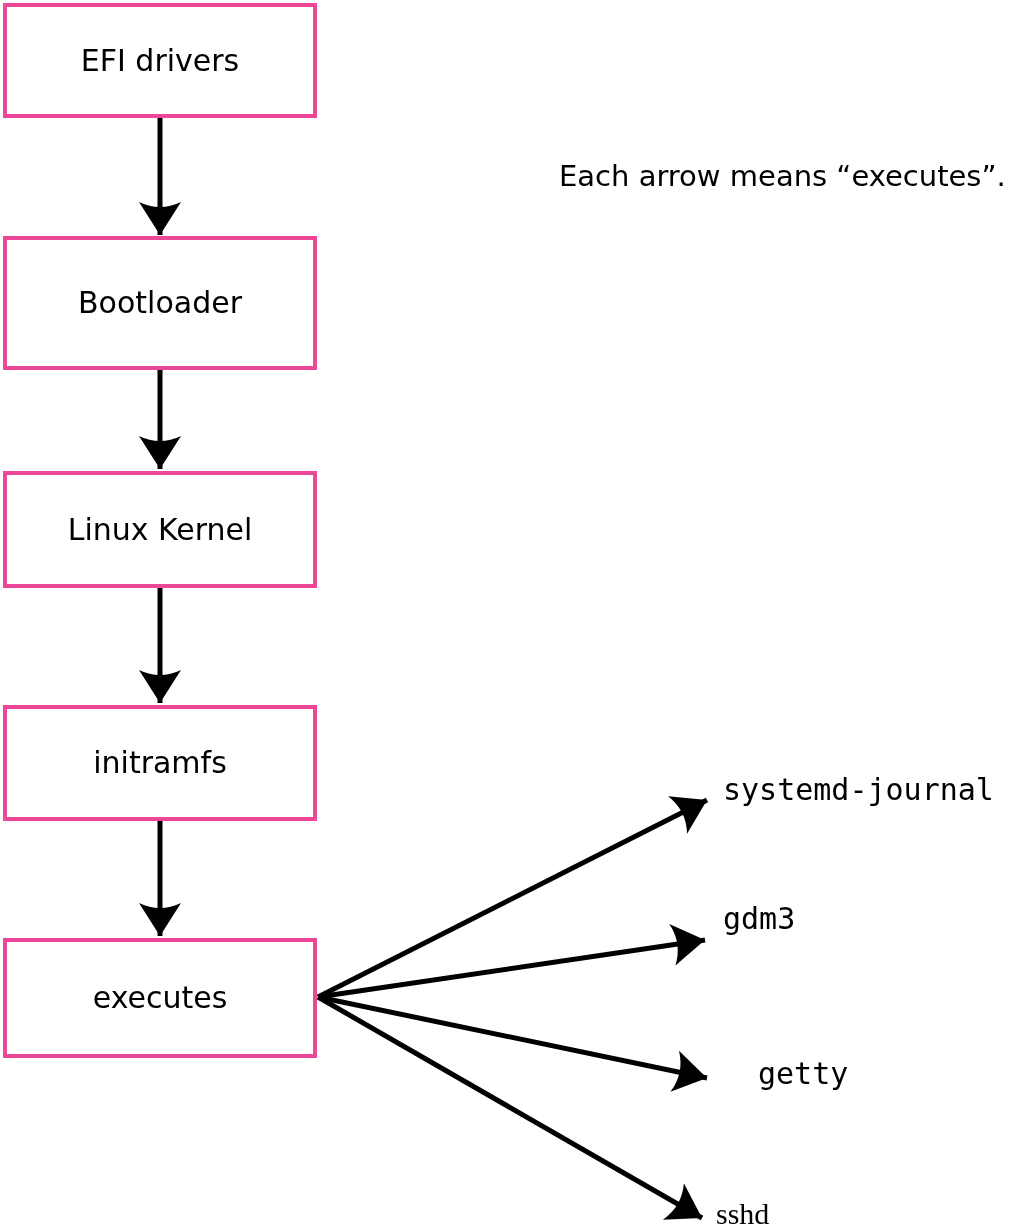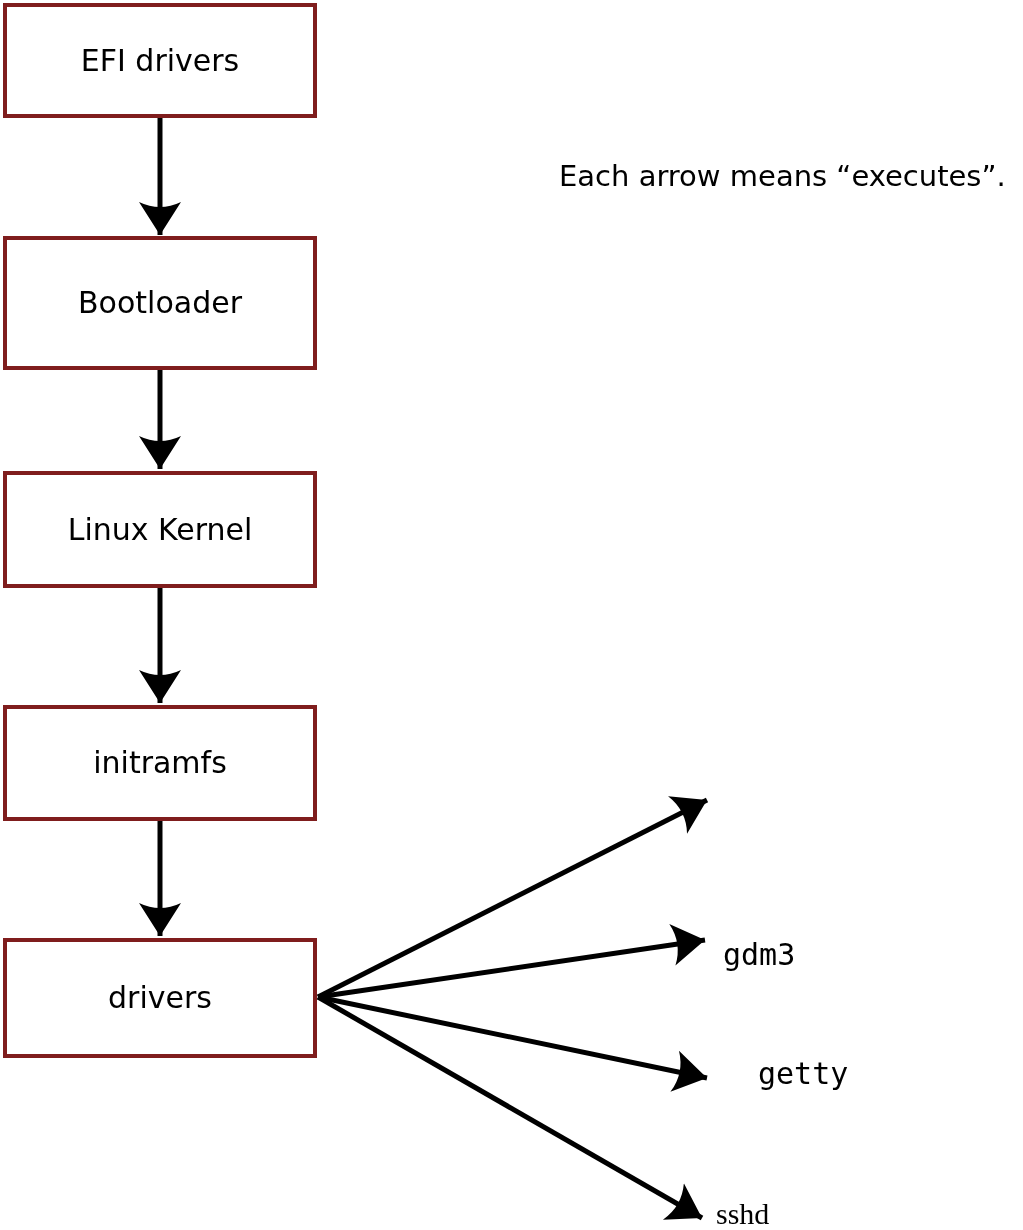--- a/index.html
+++ b/index.html
@@ -10,21 +10,21 @@
     color:#000000;
     font-family:"DejaVu Sans",sans-serif;
     overflow:hidden;
   }
   .arrows{position:absolute;left:0;top:0;width:1023px;height:1230px;}
   .edge{stroke:#000000;stroke-width:5;fill:none;}
   .node{
     position:absolute;left:3px;width:314px;
     box-sizing:border-box;
     background:#ffffff;
-    border:4px solid #7f1d1d;
+    border:4px solid #ec4899;
     display:flex;align-items:center;justify-content:center;
     font-size:30px;line-height:1;
   }
   .note{
     position:absolute;left:559px;top:162px;
     font-size:29px;line-height:1;white-space:nowrap;
   }
   .proc{
     position:absolute;
     font-size:30px;line-height:1;white-space:nowrap;
@@ -65,25 +65,26 @@
 
   <div class="node" style="top:705px;height:116px">
     <span>initramfs</span>
   </div>
 
   <div class="node" style="top:471px;height:117px">
     <span>Linux Kernel</span>
   </div>
 
   <div class="node" style="top:938px;height:120px">
-    <span>drivers</span>
+    <span>executes</span>
   </div>
 
   <div class="note">Each arrow means “executes”.</div>
 
+  <div class="proc mono" style="left:723px;top:775px">systemd-journal</div>
 
-  <div class="proc mono" style="left:723px;top:940px">gdm3</div>
+  <div class="proc mono" style="left:723px;top:904px">gdm3</div>
 
   <div class="proc mono" style="left:758px;top:1059px">getty</div>
 
   <div class="proc sans" style="left:716px;top:1199px">sshd</div>
 
 </div>
 
 </body></html>

